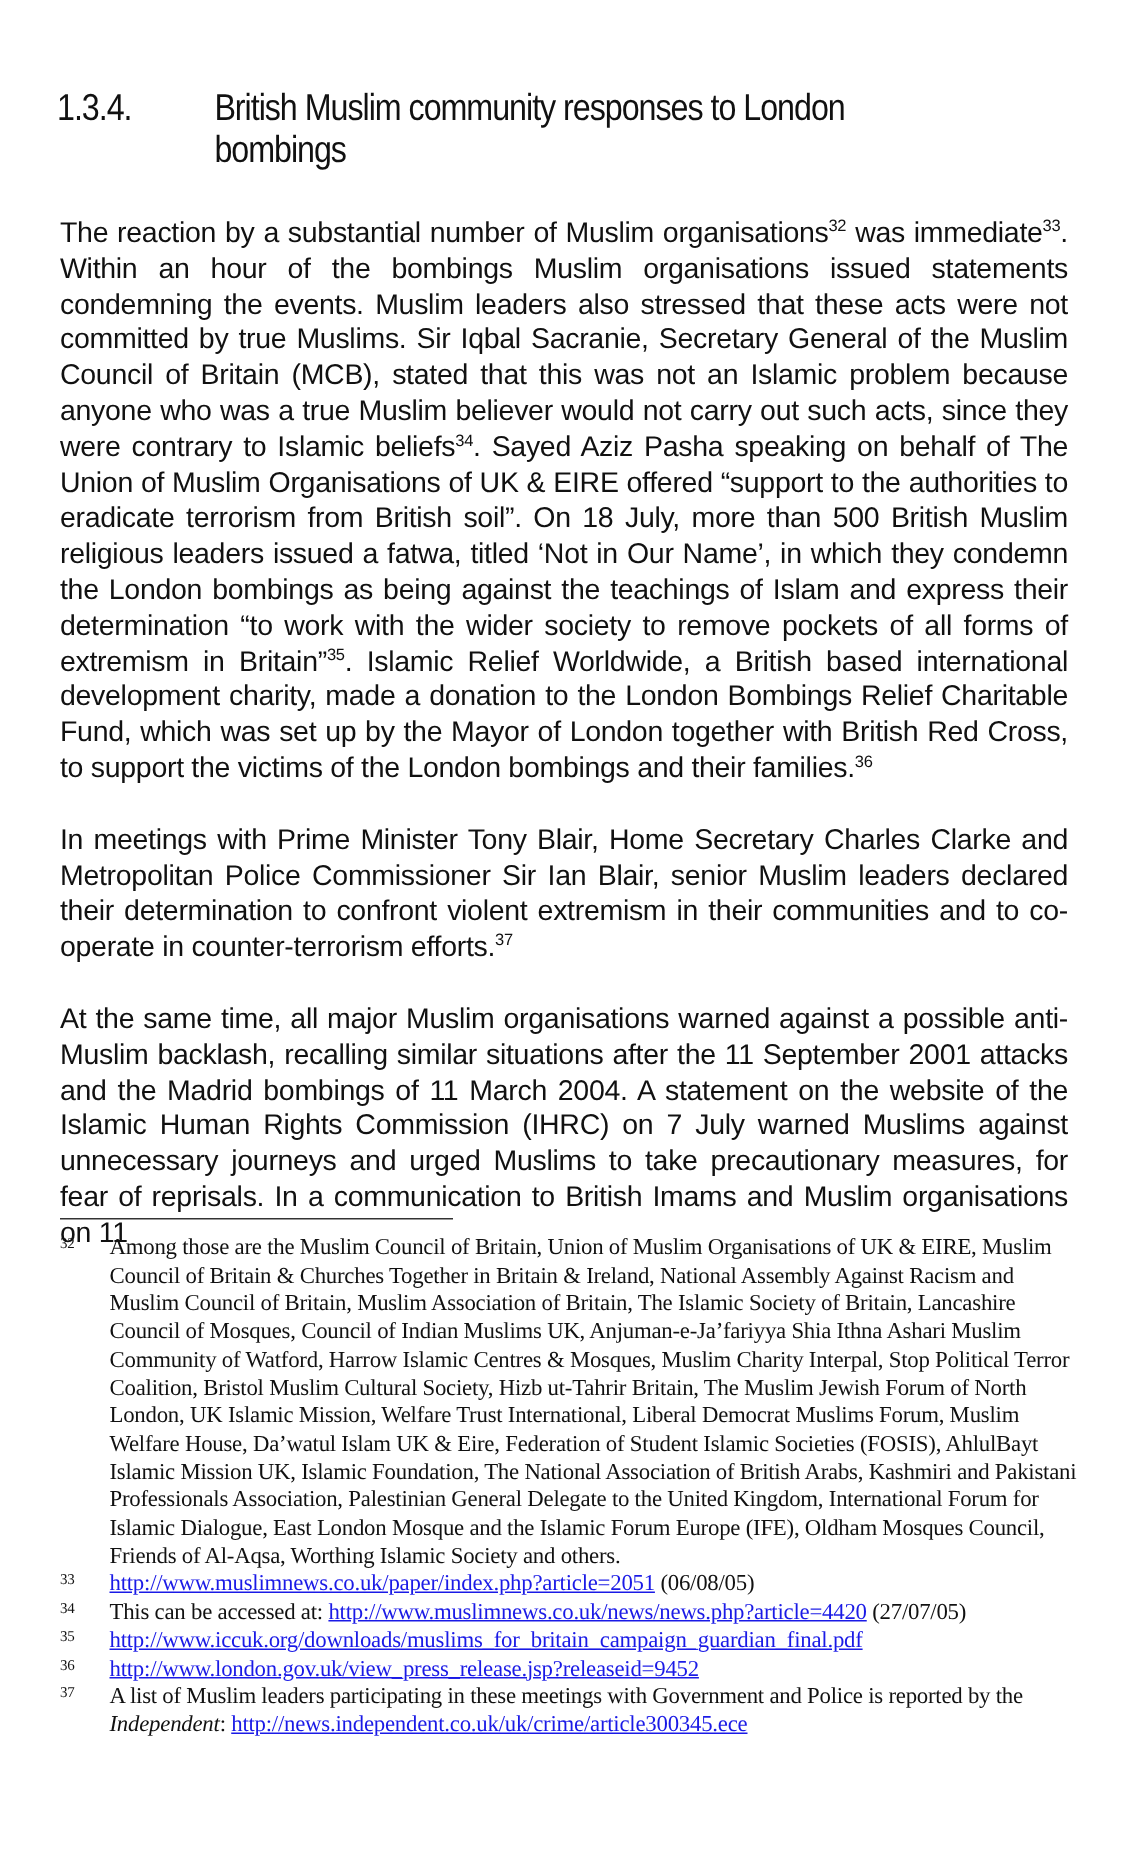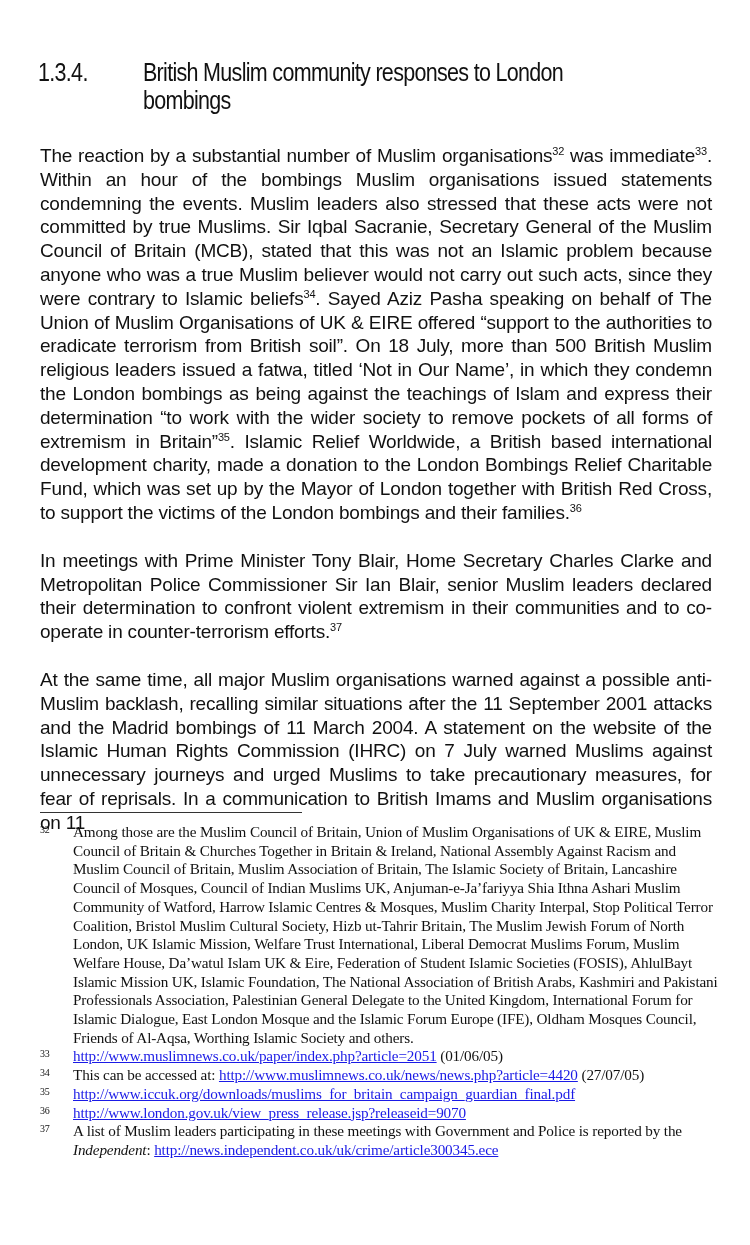--- a/index.html
+++ b/index.html
@@ -47,31 +47,31 @@
 
 <div class="rule"></div>
 
 <div class="footnotes">
   <div class="fn">
     <span class="fnum">32</span>
     <span class="ftext"><span>Among those are the Muslim Council of Britain, Union of Muslim Organisations of UK &amp; EIRE, Muslim Council of Britain &amp; Churches Together in Britain &amp; Ireland, National Assembly Against Racism and Muslim Council of Britain, Muslim Association of Britain, The Islamic Society of Britain, Lancashire Council of Mosques, Council of Indian Muslims UK, Anjuman-e-Ja’fariyya Shia Ithna Ashari Muslim Community of Watford, Harrow Islamic Centres &amp; Mosques, Muslim Charity Interpal, Stop Political Terror Coalition, Bristol Muslim Cultural Society, Hizb ut-Tahrir Britain, The Muslim Jewish Forum of North London, UK Islamic Mission, Welfare Trust International, Liberal Democrat Muslims Forum, Muslim Welfare House, Da’watul Islam UK &amp; Eire, Federation of Student Islamic Societies (FOSIS), AhlulBayt Islamic Mission UK, Islamic Foundation, The National Association of British Arabs, Kashmiri and Pakistani Professionals Association, Palestinian General Delegate to the United Kingdom, International Forum for Islamic Dialogue, East London Mosque and the Islamic Forum Europe (IFE), Oldham Mosques Council, Friends of Al-Aqsa, Worthing Islamic Society and others.</span></span>
   </div>
   <div class="fn">
     <span class="fnum">33</span>
-    <span class="ftext"><a class="link" href="#">http://www.muslimnews.co.uk/paper/index.php?article=2051</a><span> (01/06/05)</span></span>
+    <span class="ftext"><a class="link" href="#">http://www.muslimnews.co.uk/paper/index.php?article=2051</a><span> (06/08/05)</span></span>
   </div>
   <div class="fn">
     <span class="fnum">34</span>
     <span class="ftext"><span>This can be accessed at: </span><a class="link" href="#">http://www.muslimnews.co.uk/news/news.php?article=4420</a><span> (27/07/05)</span></span>
   </div>
   <div class="fn">
     <span class="fnum">35</span>
     <span class="ftext"><a class="link" href="#">http://www.iccuk.org/downloads/muslims_for_britain_campaign_guardian_final.pdf</a></span>
   </div>
   <div class="fn">
     <span class="fnum">36</span>
-    <span class="ftext"><a class="link" href="#">http://www.london.gov.uk/view_press_release.jsp?releaseid=9070</a></span>
+    <span class="ftext"><a class="link" href="#">http://www.london.gov.uk/view_press_release.jsp?releaseid=9452</a></span>
   </div>
   <div class="fn">
     <span class="fnum">37</span>
     <span class="ftext"><span>A list of Muslim leaders participating in these meetings with Government and Police is reported by the </span><em>Independent</em><span>: </span><a class="link" href="#">http://news.independent.co.uk/uk/crime/article300345.ece</a></span>
   </div>
 </div>
 
 </body></html>

